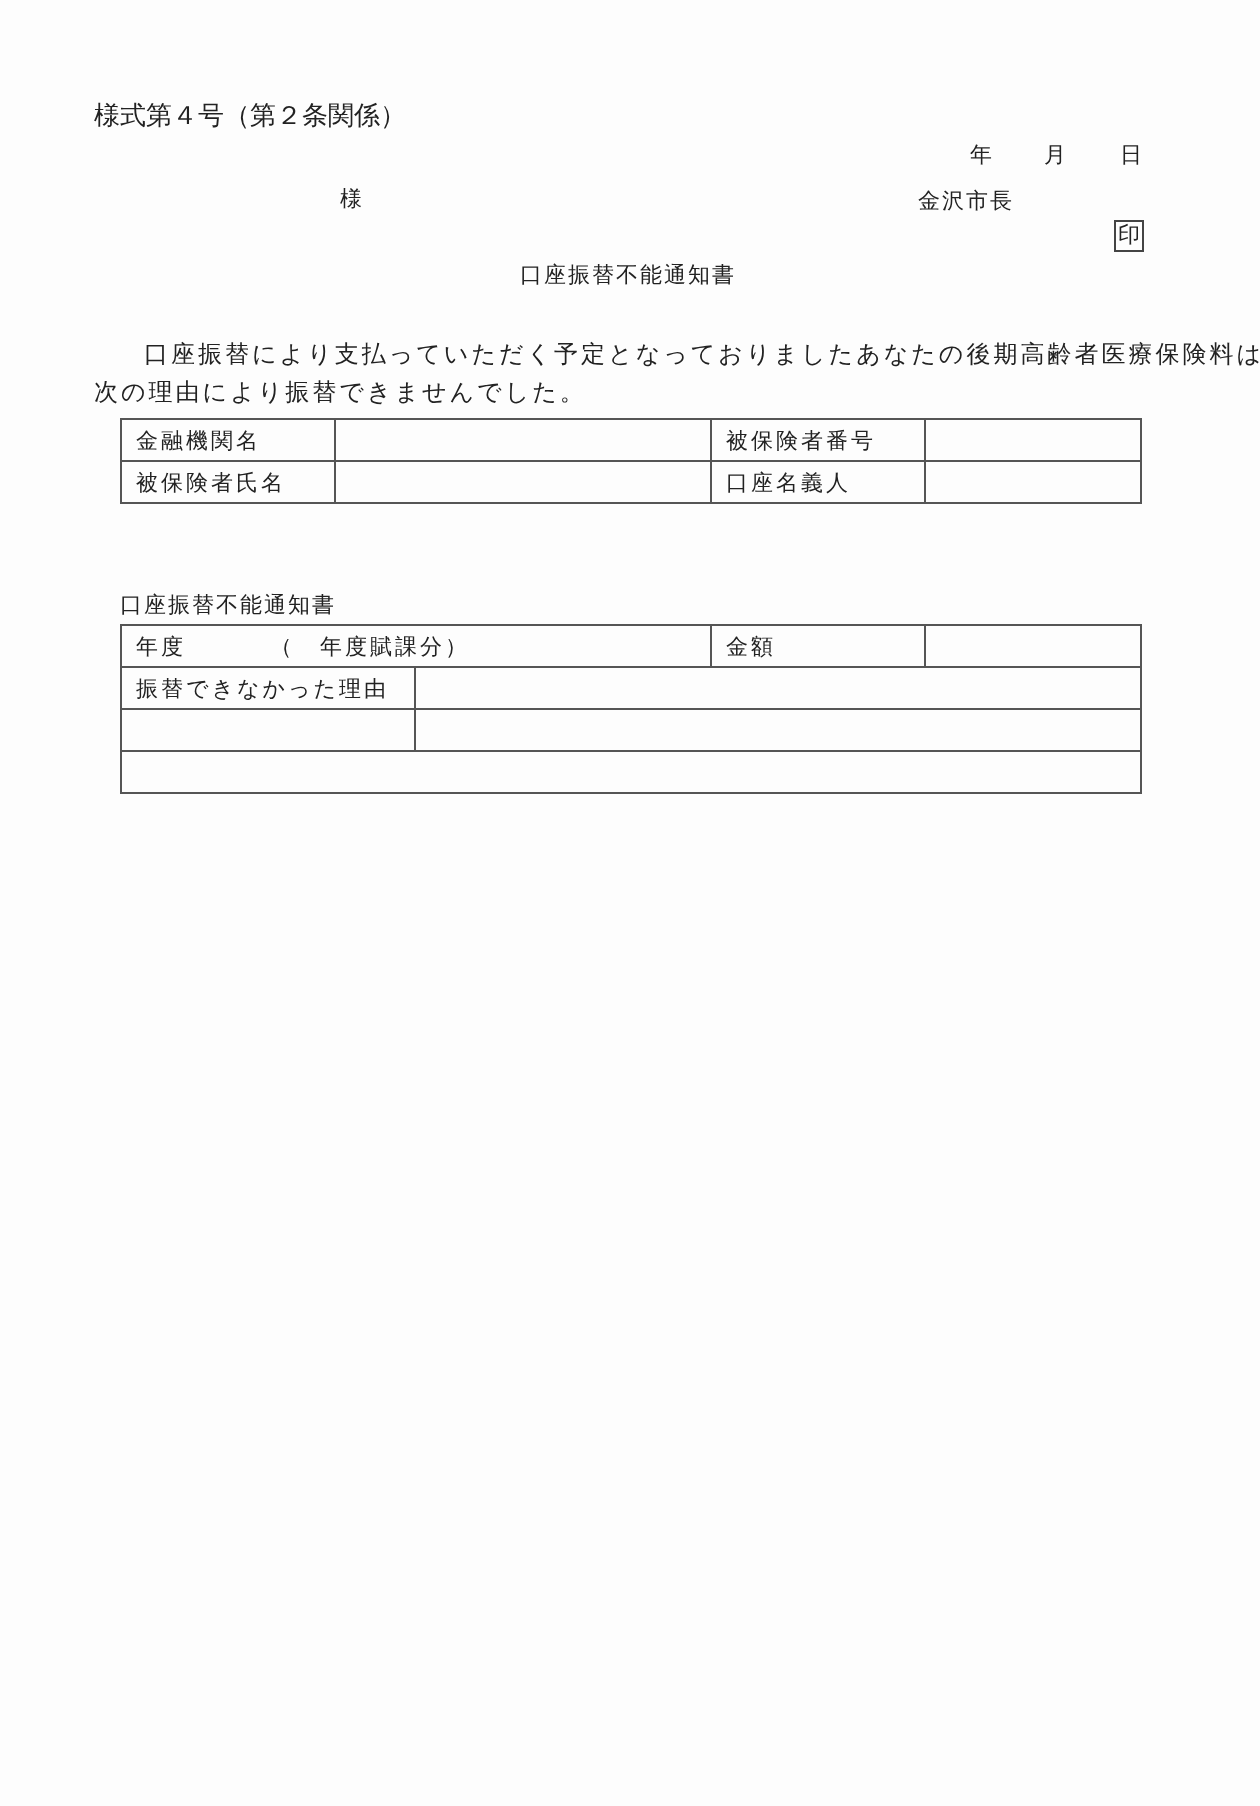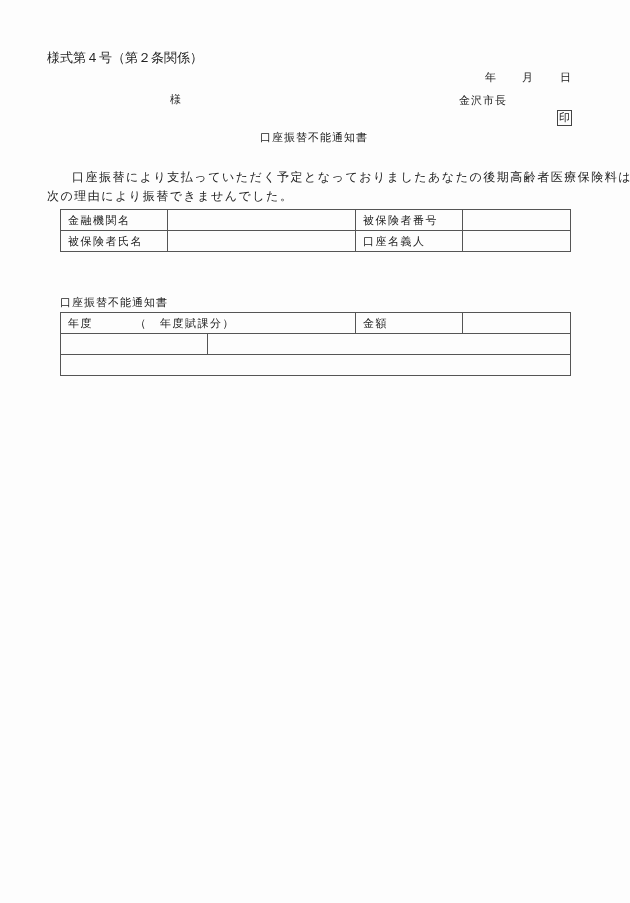--- a/index.html
+++ b/index.html
@@ -70,20 +70,24 @@
   </colgroup>
   <tbody>
       <tr>
     <td colspan="2" style="">
       <span>年度</span><span class="gap" style="width:42px;"></span><span>（　年度賦課分）</span>
     </td>
     <td>金額</td>
     <td></td>
   </tr>
   <tr>
+    <td>振替できなかった理由</td>
+    <td colspan="3"></td>
+  </tr>
+  <tr>
     <td></td>
     <td colspan="3"></td>
   </tr>
   <tr>
     <td colspan="4"></td>
   </tr>
 </tbody>
   </table>
 
 </body></html>

